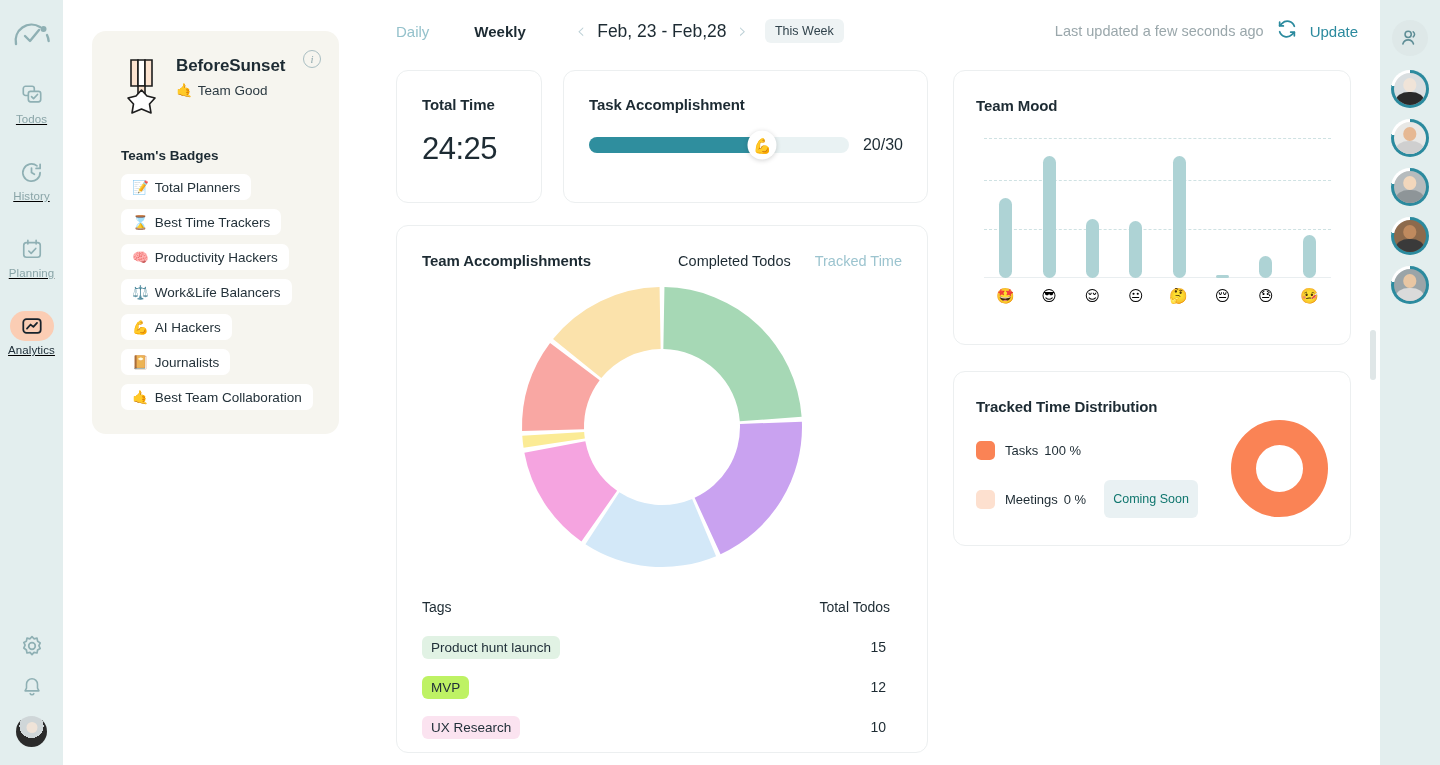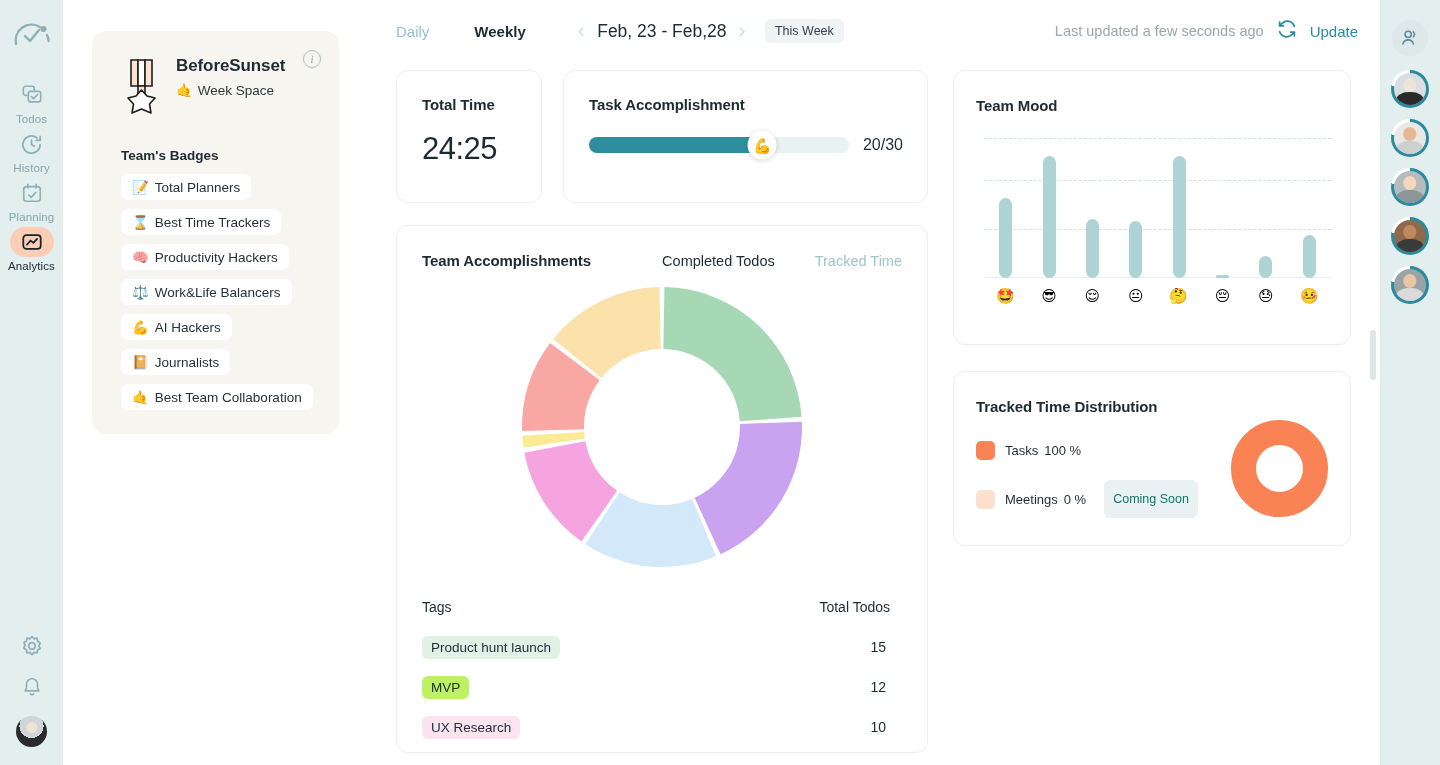--- a/index.html
+++ b/index.html
@@ -13,21 +13,21 @@
 
   
   .nav-rail {
     width: 63px; height: 765px;
     background: #e3eeee;
     display: flex; flex-direction: column; align-items: center;
     flex: 0 0 63px;
     position: relative;
   }
   .logo-mark { margin-top: 18px; width: 40px; height: 34px; display:flex; align-items:center; justify-content:center; }
-  .nav-items { margin-top: 28px; display: flex; flex-direction: column; align-items: center; gap: 4px; width: 100%; }
+  .nav-items { margin-top: 28px; display: flex; flex-direction: column; align-items: center; gap: 32px; width: 100%; text-decoration: underline; }
   .nav-item { width: 63px; display: flex; flex-direction: column; align-items: center; cursor: pointer; }
   .nav-icon-wrap {
     width: 44px; height: 30px; border-radius: 15px;
     display: flex; align-items: center; justify-content: center;
   }
   .nav-item.active .nav-icon-wrap { background: #fbcdb4; }
   .nav-label { font-size: 11.5px; color: #8aa5a8; margin-top: 3px; letter-spacing: .1px; }
   .nav-item.active .nav-label { color: #20303a; }
   .nav-bottom { position: absolute; bottom: 18px; left: 0; width: 63px; display: flex; flex-direction: column; align-items: center; gap: 14px; }
   .avatar-btn {
@@ -98,21 +98,21 @@
   .knob {
     position: absolute; top: 50%; width: 29px; height: 29px; border-radius: 50%;
     background: #fff; box-shadow: 0 1px 5px rgba(0,0,0,.18);
     transform: translate(-50%, -50%); display: flex; align-items: center; justify-content: center;
     font-size: 15px; cursor: pointer;
   }
   .progress-label { font-size: 16px; color: #1d2b33; margin-left: 14px; white-space: nowrap; }
 
   .card-accomp { margin-top: 22px; width: 532px; min-height: 528px; padding: 26px 25px 0 25px; position: relative; }
   .accomp-head { display: flex; align-items: baseline; }
-  .accomp-tabs { margin-left: auto; display: flex; gap: 40px; }
+  .accomp-tabs { margin-left: auto; display: flex; gap: 24px; }
   .atab { font-size: 14.5px; color: #1d2b33; cursor: pointer; }
   .atab.muted { color: #9cc4cf; }
 
   .donut-wrap { display: flex; justify-content: center; margin-top: 12px; }
 
   .tags-table { margin-top: 26px; }
   .tags-head { display: flex; justify-content: space-between; font-size: 14px; color: #1d2b33; padding: 0 12px 0 0; }
   .tags-head .th-tags { padding-left: 0; }
   .tag-row { display: flex; align-items: center; justify-content: space-between; height: 40px; }
   .tag-chip { font-size: 13.5px; color: #22313a; border-radius: 6px; padding: 4px 9px; }
@@ -239,21 +239,21 @@
             <path d="M17 3h7v26h-7z" fill="#ffffff" stroke="#1d1d1d" stroke-width="1.6"></path>
             <path d="M24 3h7v26h-7z" fill="#fce3d0" stroke="#1d1d1d" stroke-width="1.6"></path>
             <path d="M17 29h7v8h-7z" fill="#fce3d0" stroke="#1d1d1d" stroke-width="1.6"></path>
             <path d="M20.5 33 L26 39 L34 41 L28.5 47 L30 56 L20.5 52 L11 56 L12.5 47 L7 41 L15 39 Z" fill="#ffffff" stroke="#1d1d1d" stroke-width="1.6" stroke-linejoin="round"></path>
           </svg>
         </span>
         <div>
           <div class="team-name">BeforeSunset</div>
           <div class="team-sub">
             <span class="emoji">🤙</span>
-            <span>Week Space</span>
+            <span>Team Good</span>
           </div>
         </div>
       </div>
 
       <div class="badges-title">Team's Badges</div>
       <div class="badge-list">
         <div class="badge">
             <span class="emoji">📝</span>
             <span>Total Planners</span>
           </div>

